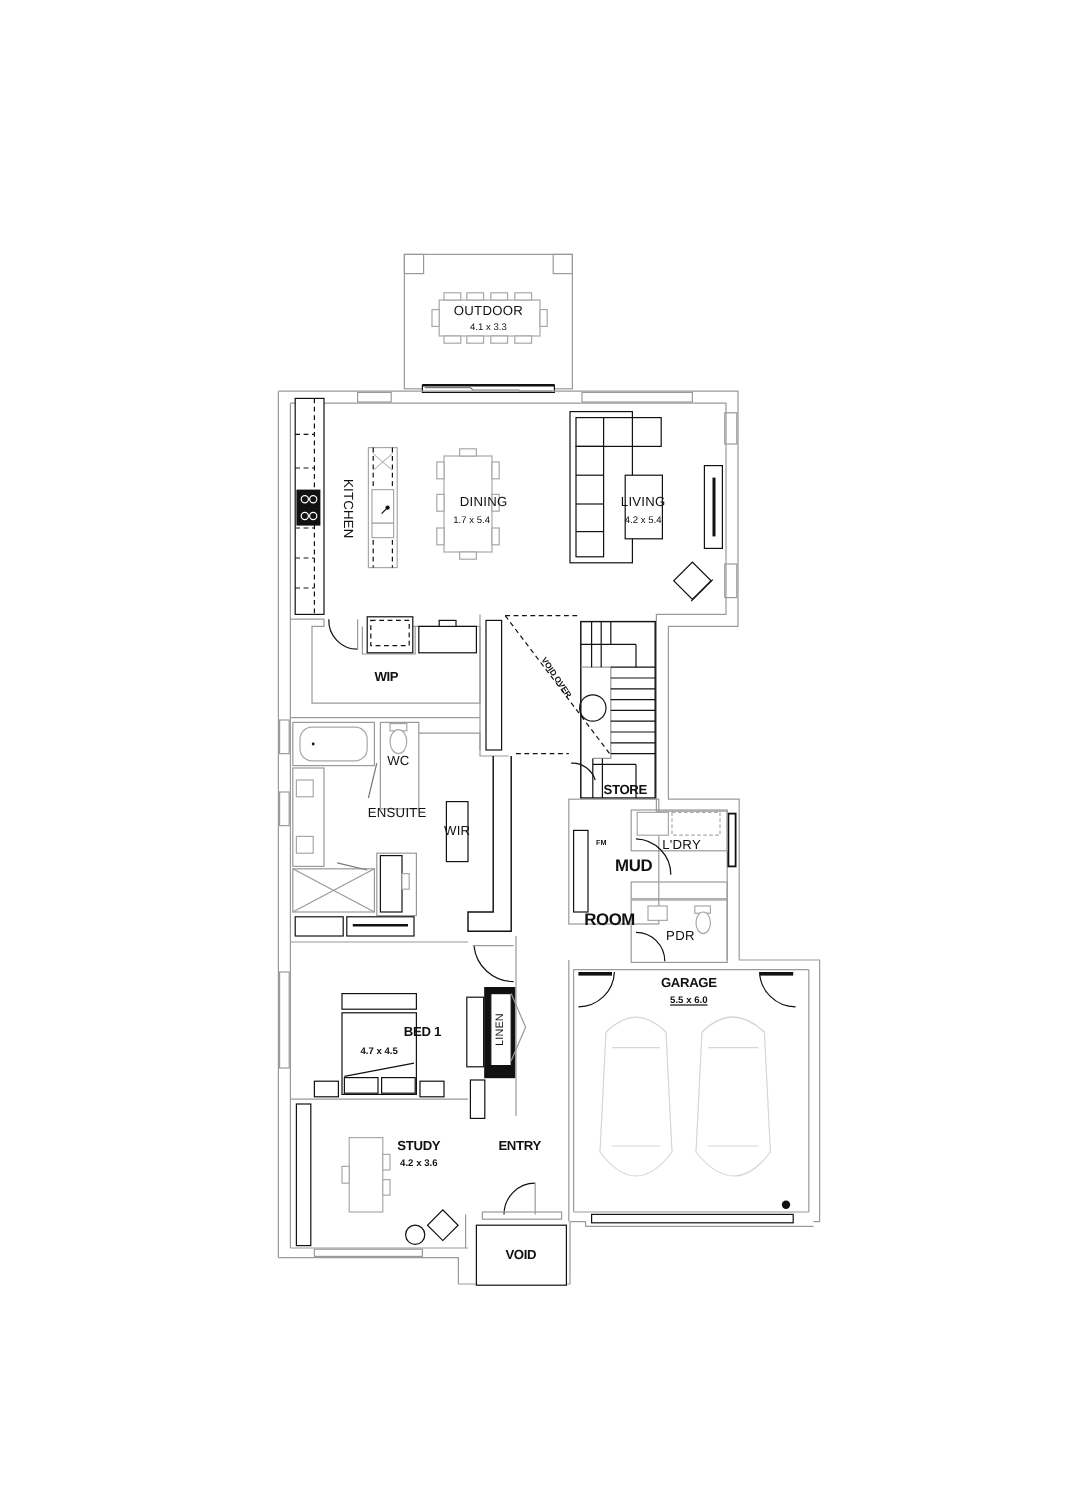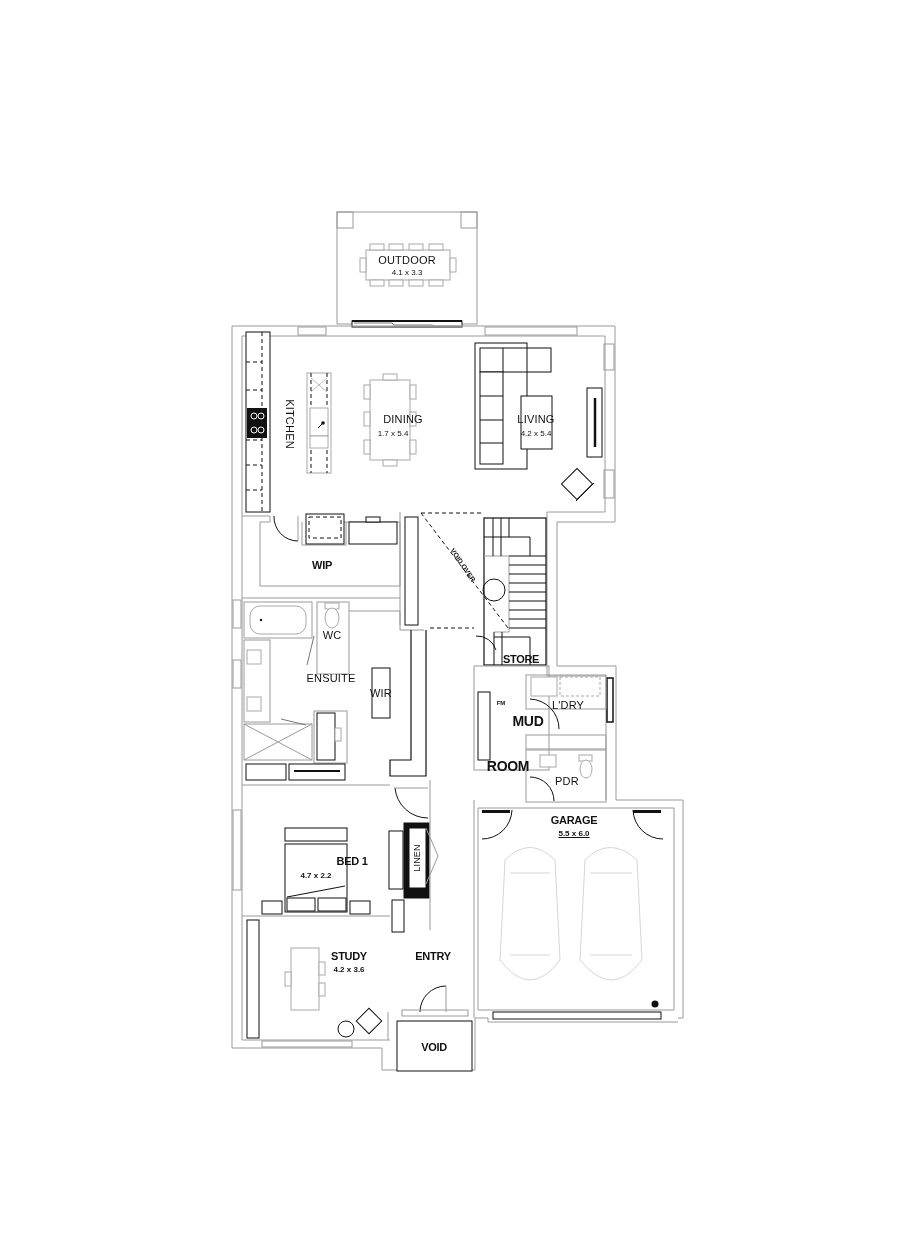--- a/index.html
+++ b/index.html
@@ -311,21 +311,21 @@
 <div class="lbl lbl-bold" style="left:528px;top:721px;font-size:14px;">MUD</div>
 <div class="lbl lbl-bold" style="left:508px;top:766px;font-size:14px;">ROOM</div>
 
 <div class="lbl lbl-name" style="left:568px;top:705px;">L'DRY</div>
 <div class="lbl lbl-name" style="left:567px;top:781px;">PDR</div>
 
 <div class="lbl lbl-bold" style="left:574px;top:820px;">GARAGE</div>
 <div class="lbl lbl-dim-bold" style="left:574px;top:834px;text-decoration:underline;">5.5 x 6.0</div>
 
 <div class="lbl lbl-bold" style="left:316px;top:861px;margin-left:36px;">BED 1</div>
-<div class="lbl lbl-dim-bold" style="left:316px;top:876px;">4.7 x 2.2</div>
+<div class="lbl lbl-dim-bold" style="left:316px;top:876px;">4.7 x 4.5</div>
 
 <div class="lbl lbl-name lbl-vert" style="left:417px;top:858px;font-size:9px;transform:translate(-50%,-50%) rotate(-90deg);">LINEN</div>
 
 <div class="lbl lbl-bold" style="left:349px;top:956px;">STUDY</div>
 <div class="lbl lbl-dim-bold" style="left:349px;top:970px;">4.2 x 3.6</div>
 
 <div class="lbl lbl-bold" style="left:433px;top:956px;">ENTRY</div>
 <div class="lbl lbl-bold" style="left:434px;top:1047px;">VOID</div>
 
 </body></html>

